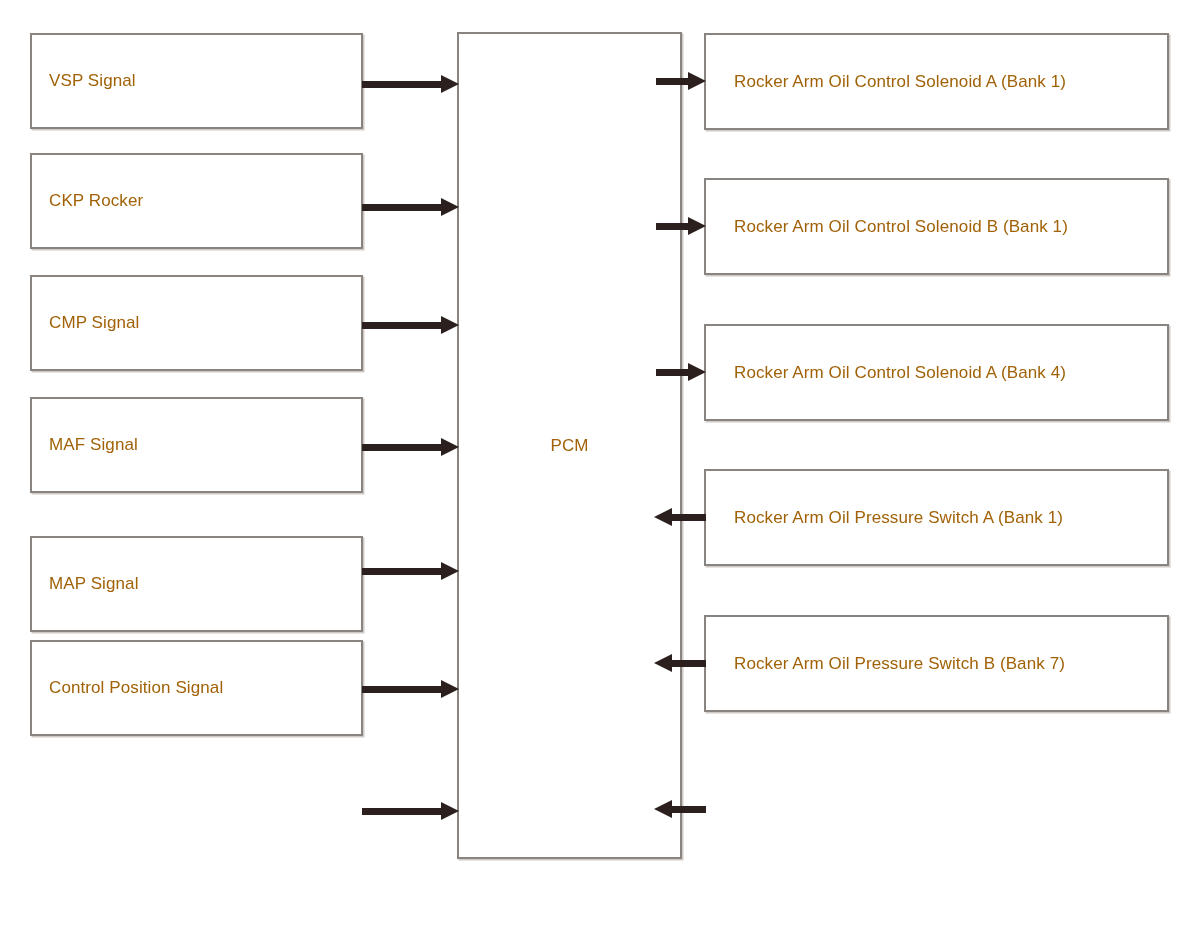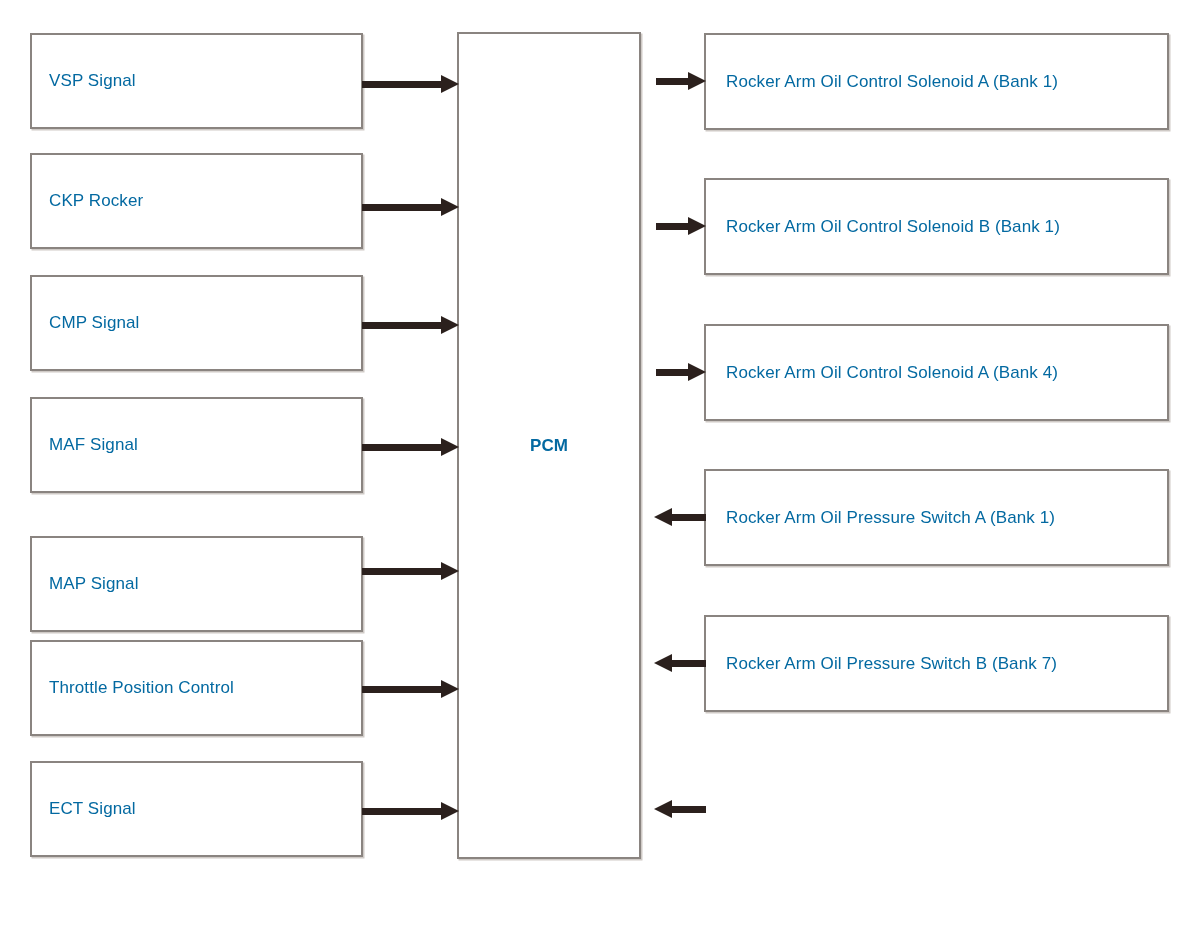--- a/index.html
+++ b/index.html
@@ -23,21 +23,21 @@
     position: absolute;
     box-sizing: border-box;
     background: #ffffff;
     border: 2px solid #8a8480;
     box-shadow: 1.5px 1.5px 0 0 #cfcac6;
     display: flex;
     align-items: center;
   }
   .node .label {
     font-size: 17px;
-    color: #0369a1;
+    color: #a16207;
     letter-spacing: 0.1px;
     white-space: nowrap;
   }
 
   
   .node.input-node {
     left: 30px;
     width: 333px;
     height: 96px;
   }
@@ -45,31 +45,30 @@
     padding-left: 17px;
   }
 
   
   .node.output-node {
     left: 704px;
     width: 465px;
     height: 97px;
   }
   .node.output-node .label {
-    padding-left: 20px;
+    padding-left: 28px;
   }
 
   
   .node.pcm-node {
     left: 457px;
     top: 32px;
-    width: 184px;
+    width: 225px;
     height: 827px;
     justify-content: center;
-    font-weight: bold;
   }
   .node.pcm-node .label {
     padding: 0;
   }
 
   
   .arrow {
     position: absolute;
     height: 0;
   }
@@ -112,24 +111,21 @@
   <div class="node input-node" style="top:275px">
     <span class="label">CMP Signal</span>
   </div>
   <div class="node input-node" style="top:397px">
     <span class="label">MAF Signal</span>
   </div>
   <div class="node input-node" style="top:536px">
     <span class="label">MAP Signal</span>
   </div>
   <div class="node input-node" style="top:640px">
-    <span class="label">Throttle Position Control</span>
-  </div>
-  <div class="node input-node" style="top:761px">
-    <span class="label">ECT Signal</span>
+    <span class="label">Control Position Signal</span>
   </div>
 
   <div class="node pcm-node">
     <span class="label">PCM</span>
   </div>
 
   <div class="node output-node" style="top:33px">
     <span class="label">Rocker Arm Oil Control Solenoid A (Bank 1)</span>
   </div>
   <div class="node output-node" style="top:178px">

